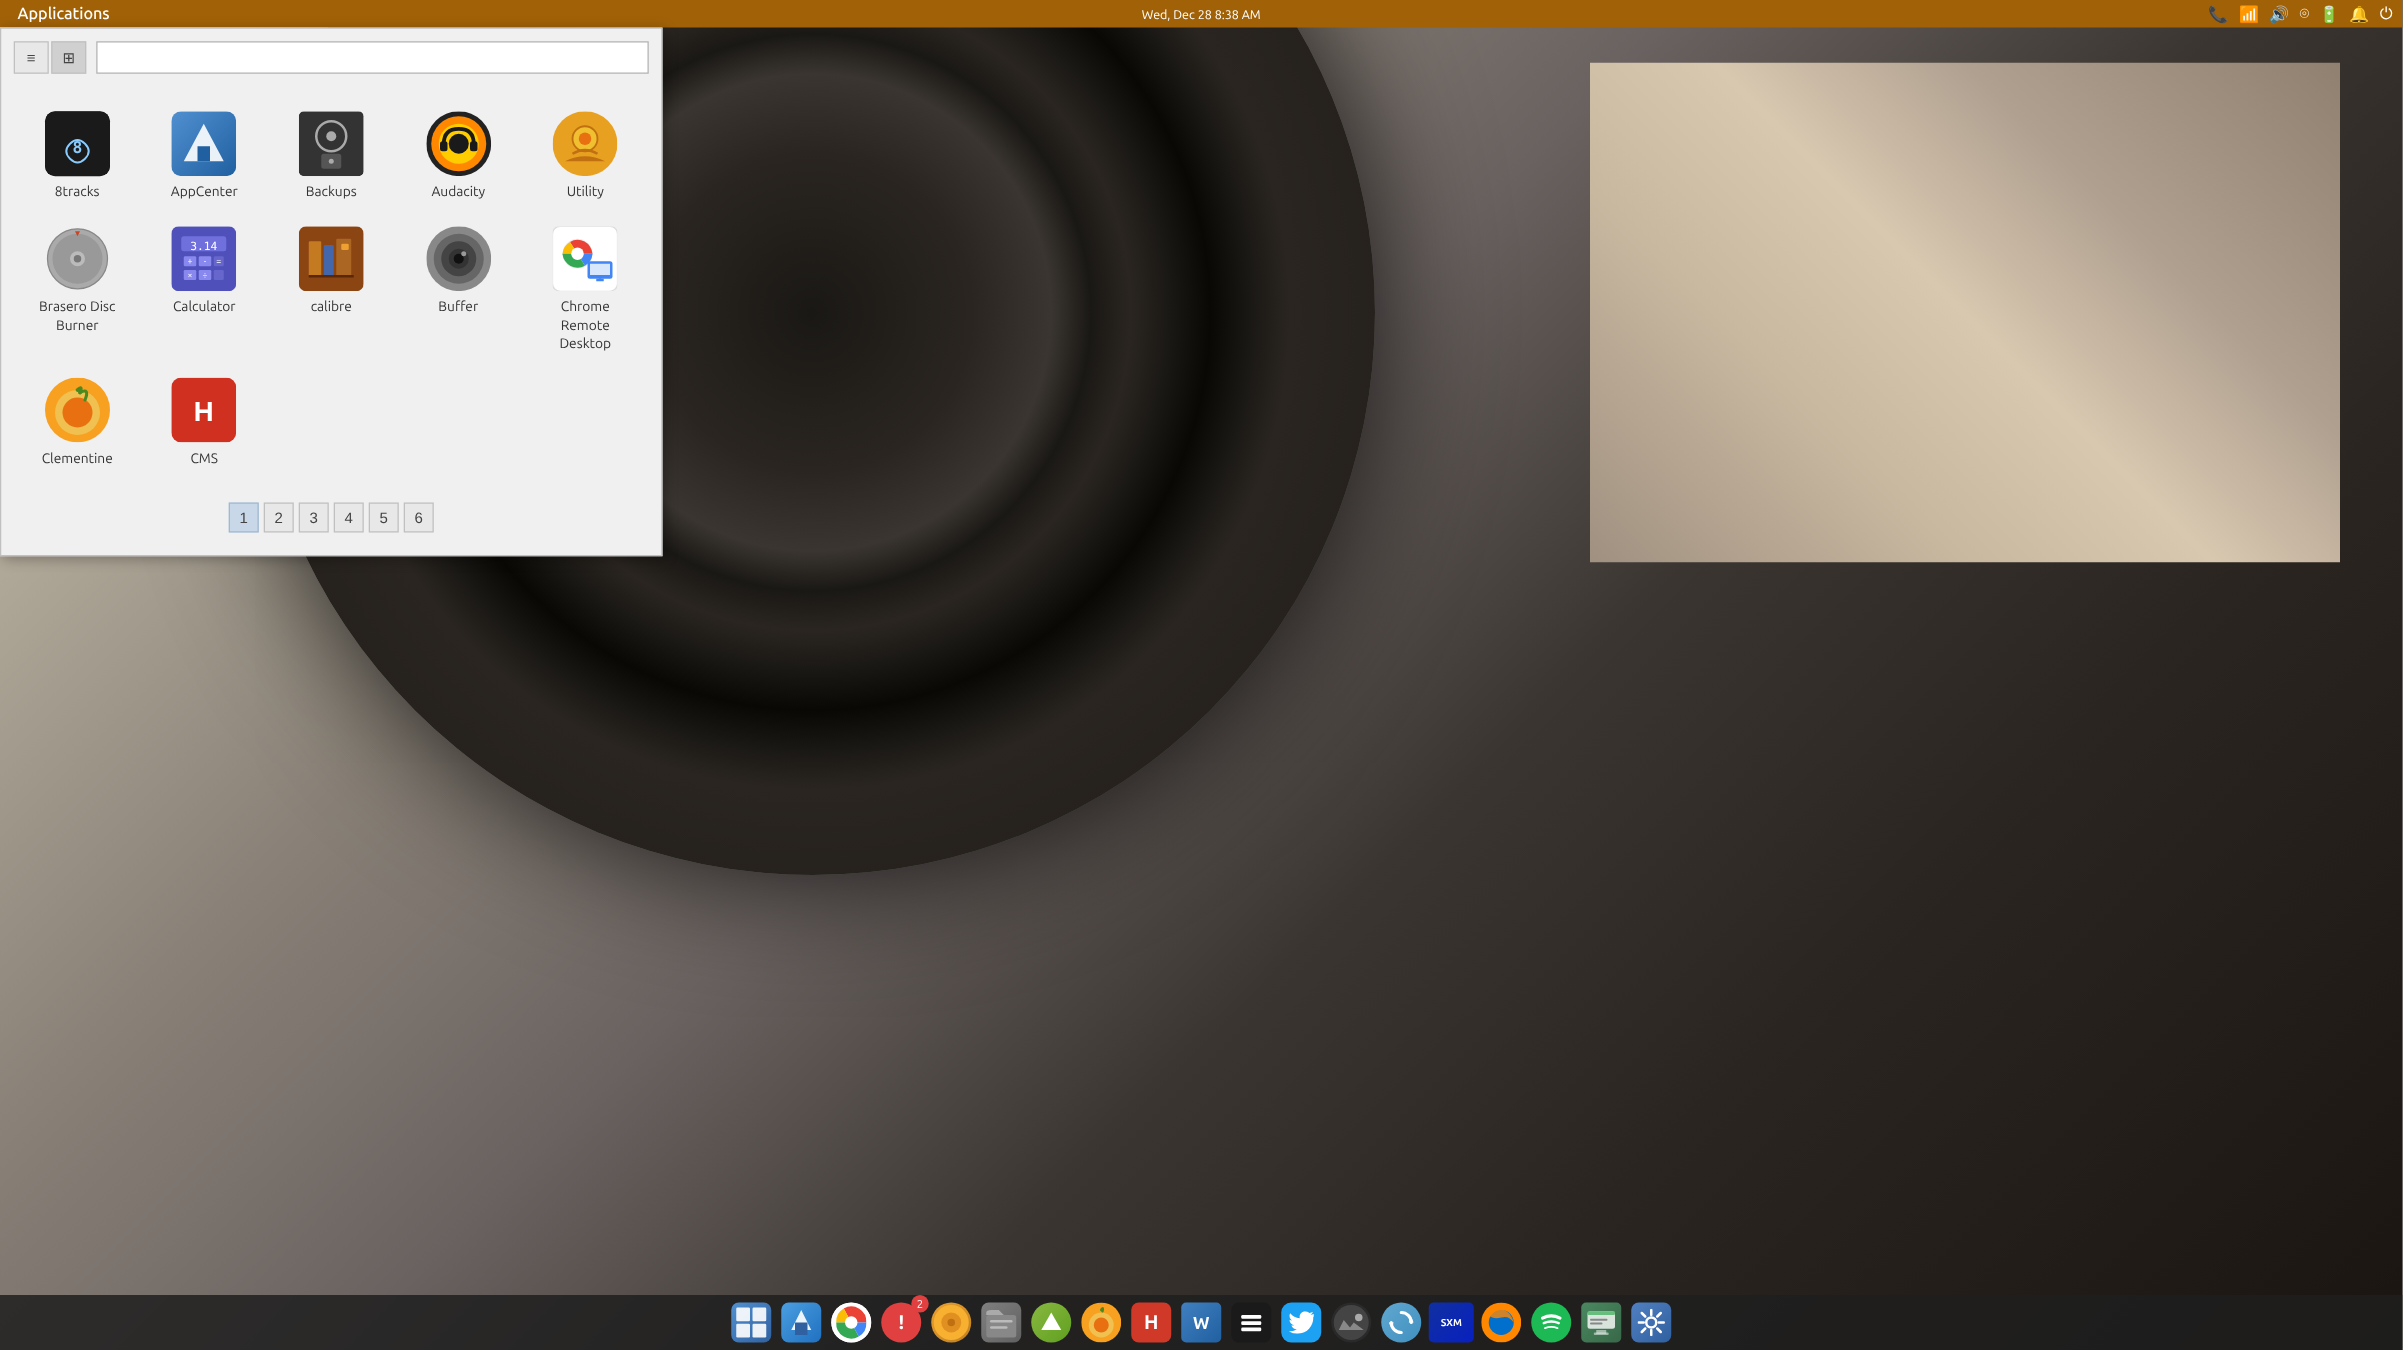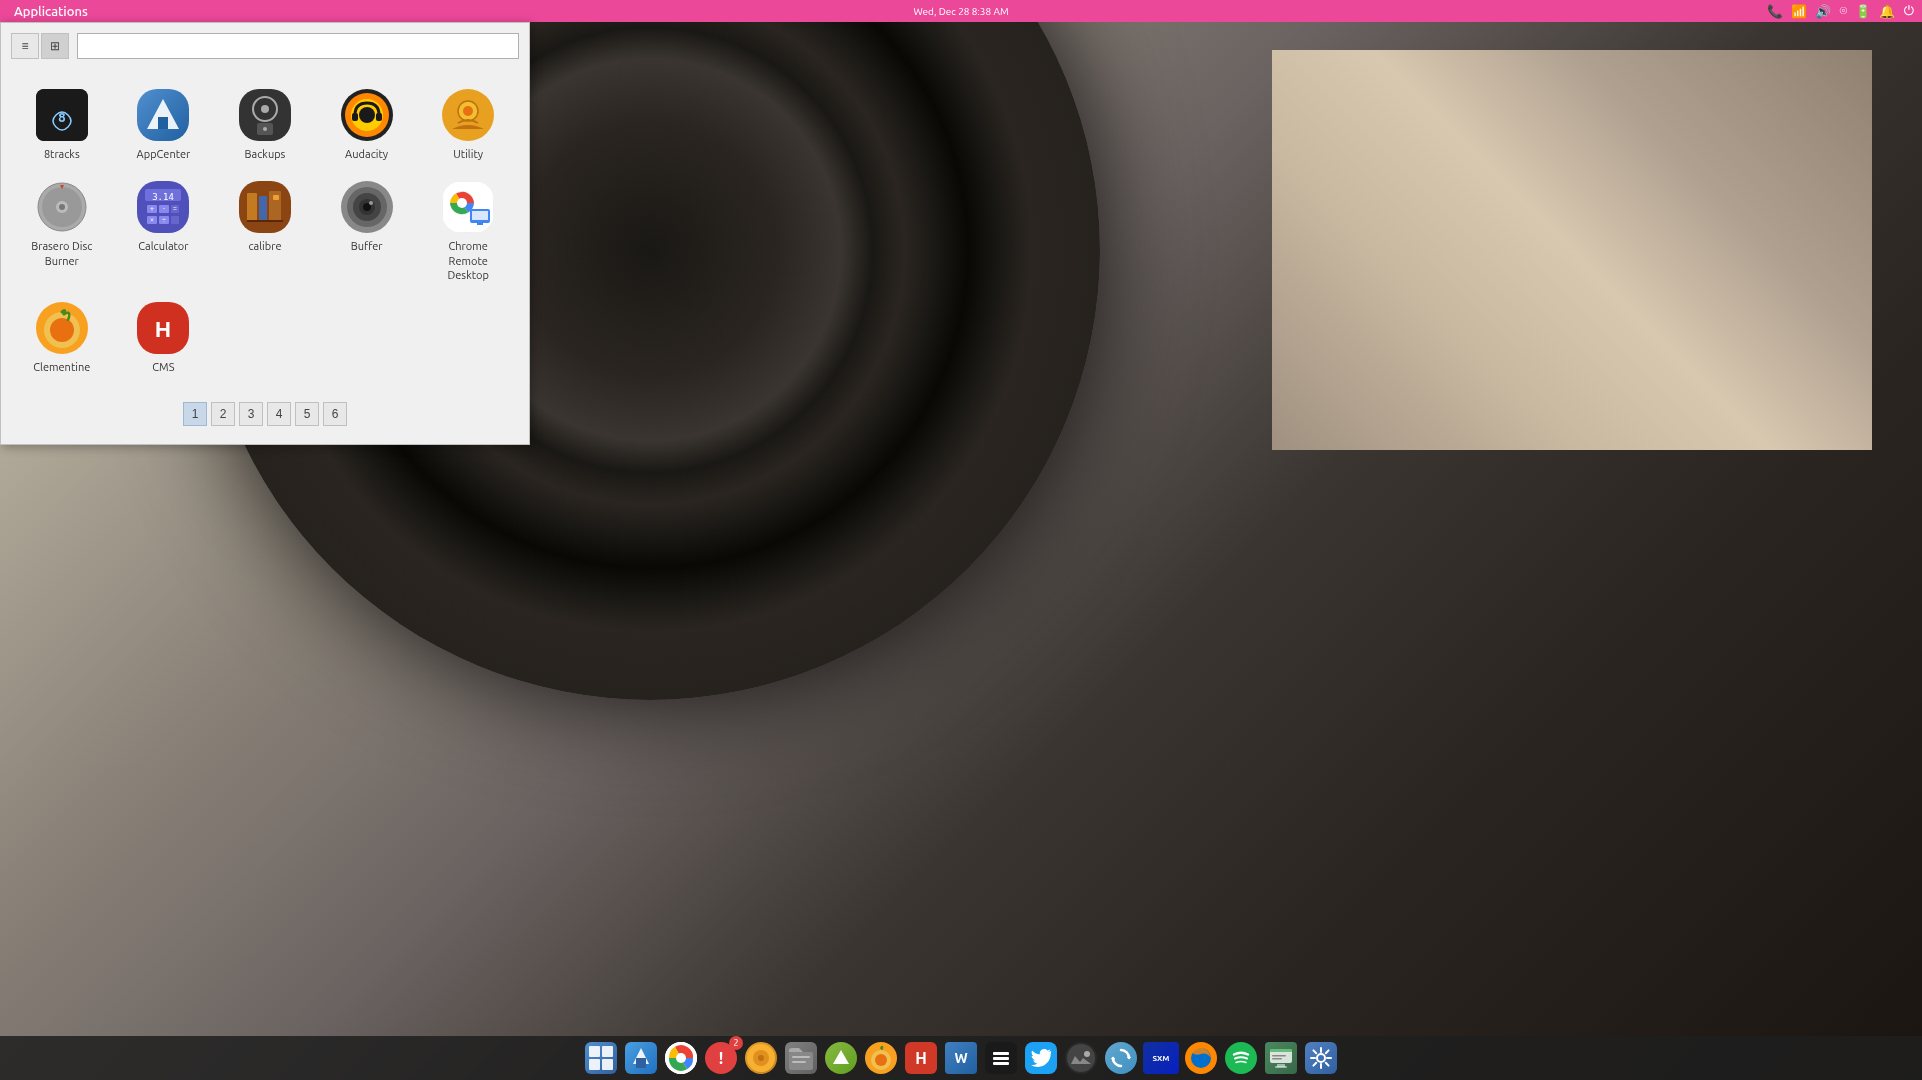--- a/index.html
+++ b/index.html
@@ -39,21 +39,21 @@
       background: linear-gradient(45deg, #a09080 0%, #c8b8a0 30%, #d8c8b0 50%, #b0a090 70%, #908070 100%);
       clip-path: polygon(0 0, 100% 0, 100% 100%, 0 100%);
     }
 
     
     .top-panel {
       position: absolute;
       top: 0; left: 0;
       width: 100%;
       height: 22px;
-      background: #ec4899;
+      background: #a16207;
       z-index: 100;
       display: flex;
       align-items: center;
       justify-content: space-between;
       padding: 0 8px;
     }
 
     .panel-left {
       display: flex;
       align-items: center;
@@ -158,21 +158,21 @@
     }
 
     .app-icon {
       width: 52px;
       height: 52px;
       margin-bottom: 6px;
       display: flex;
       align-items: center;
       justify-content: center;
       font-size: 32px;
-      border-radius: 20px;
+      border-radius: 4px;
       position: relative;
       overflow: hidden;
     }
 
     .app-label {
       font-size: 11px;
       text-align: center;
       color: #333;
       line-height: 1.3;
       max-width: 80px;

